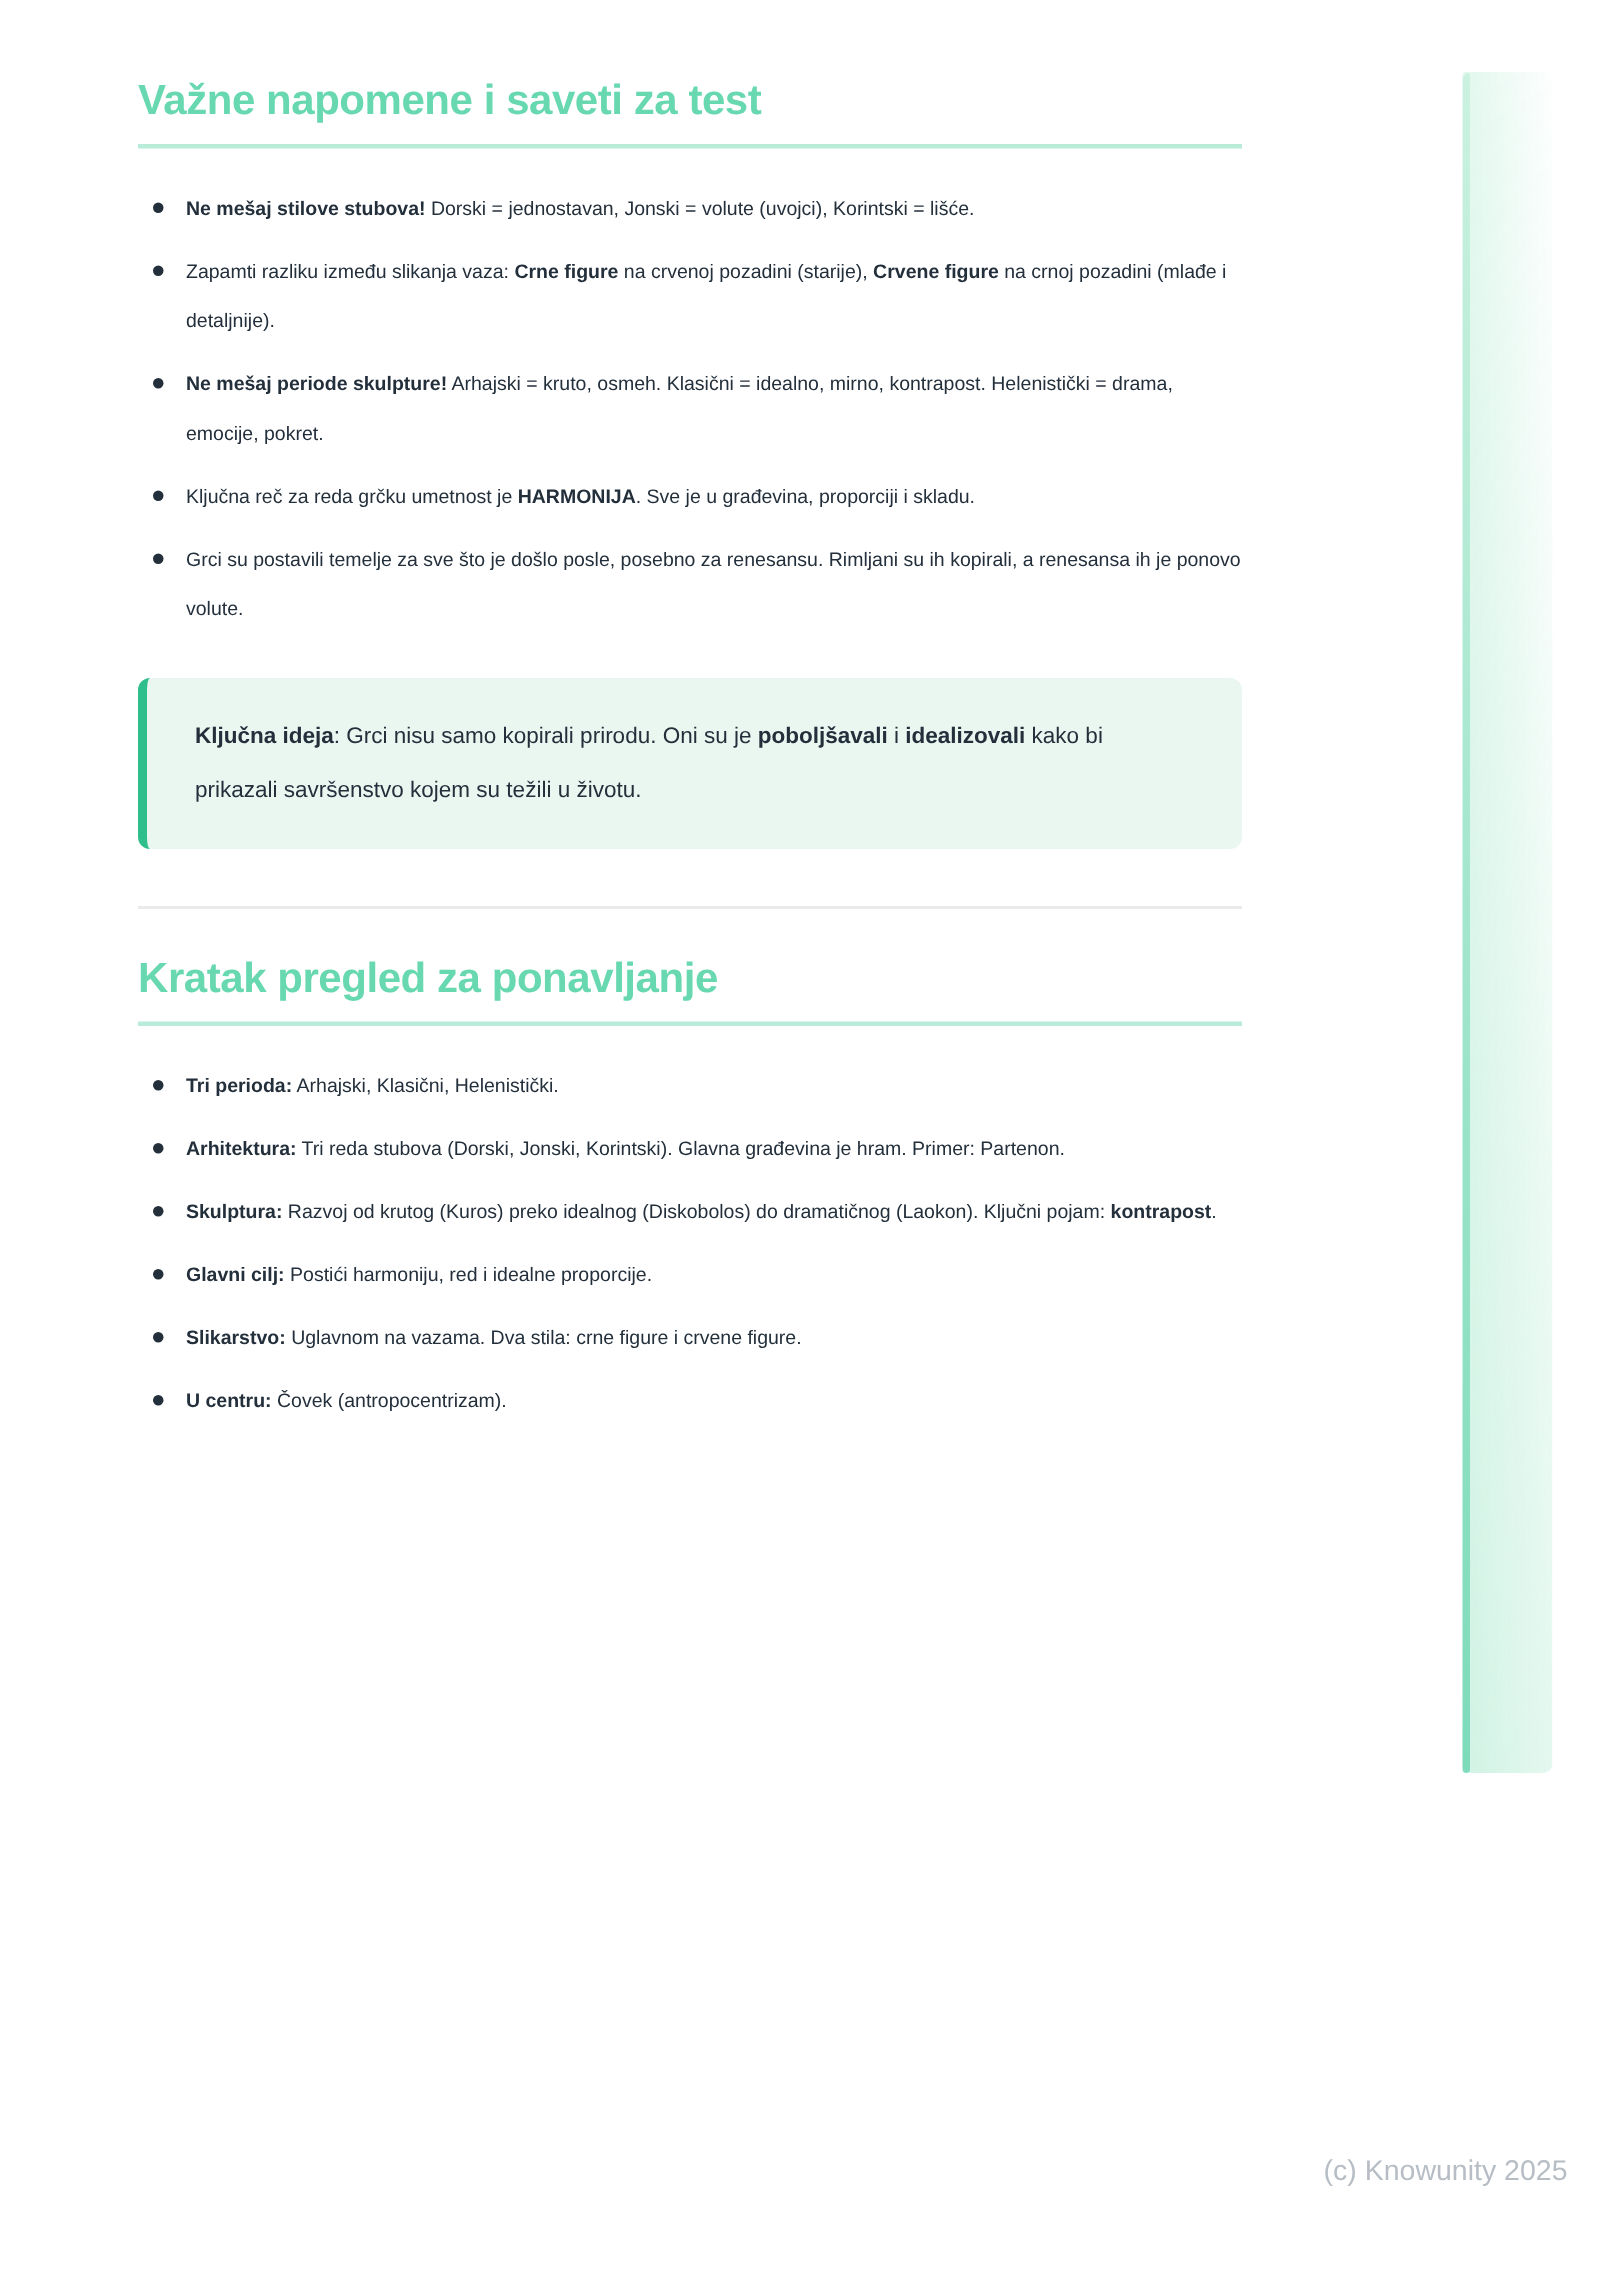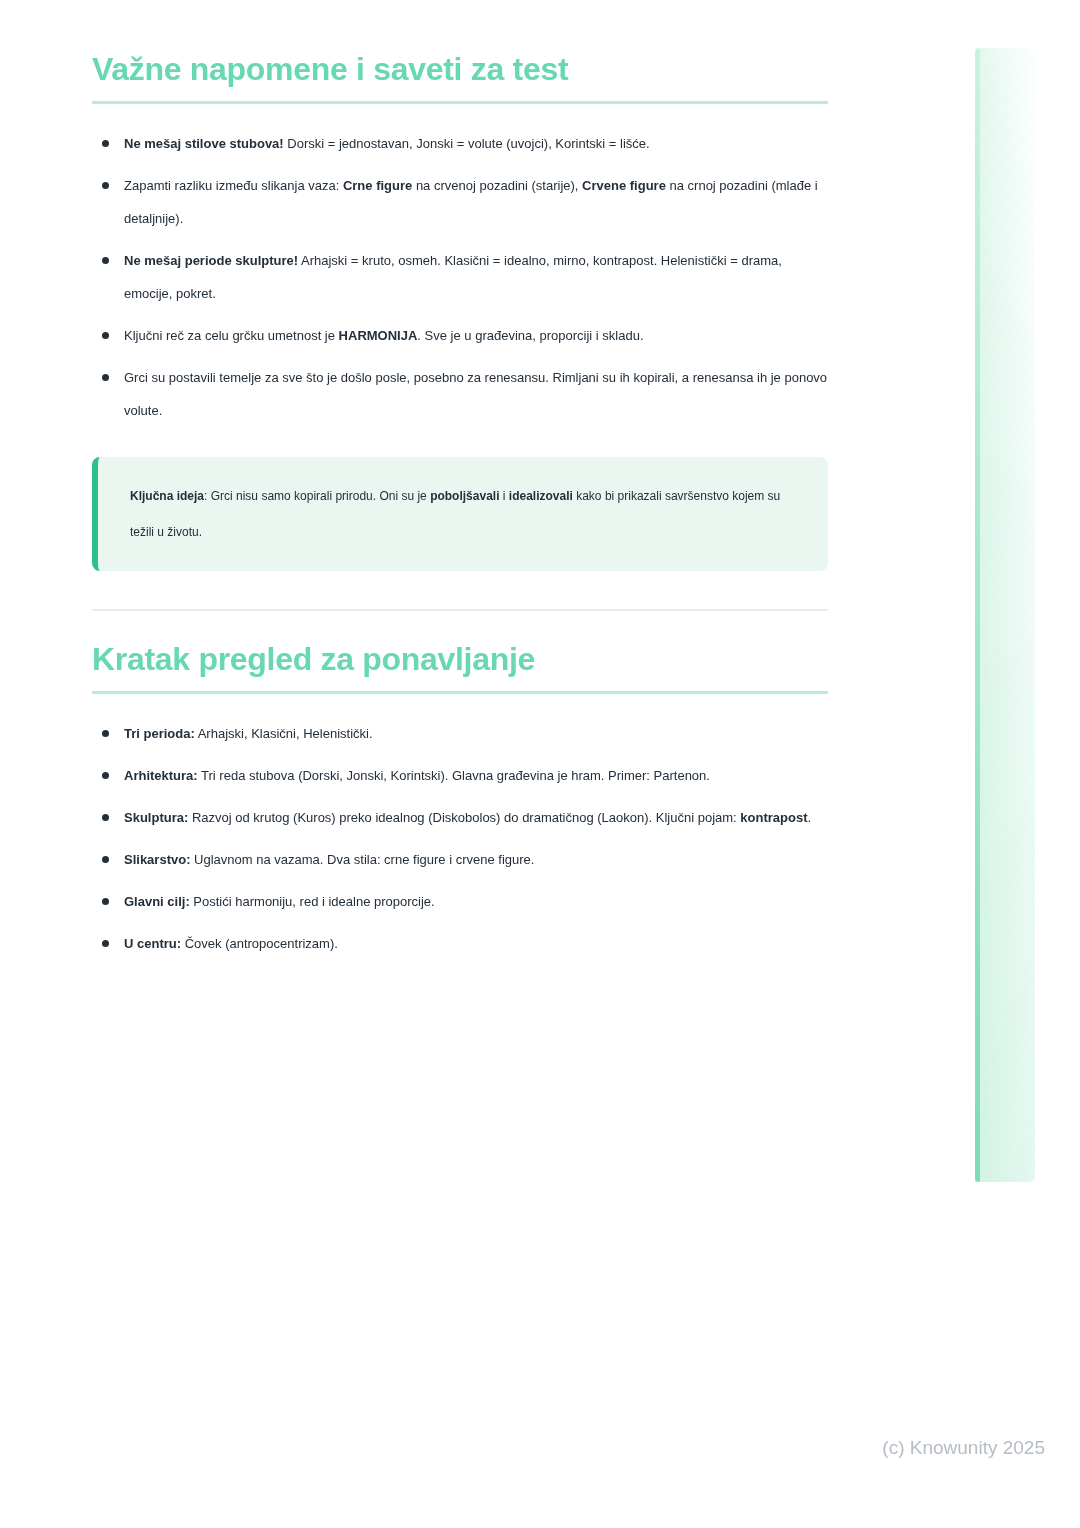--- a/index.html
+++ b/index.html
@@ -13,21 +13,21 @@
     color: var(--body-text, #232f3b);
     overflow: hidden;
   }
   .content {
     position: absolute;
     left: 92px;
     top: 0;
     width: 736px;
   }
   h1.sec {
-    font-size: 32px;
+    font-size: 28px;
     font-weight: 700;
     letter-spacing: -0.3px;
     color: var(--accent, #67d8b0);
     padding-bottom: 13px;
     border-bottom: 3px solid var(--accent-underline, #b8ecd9);
   }
   .sec1 { margin-top: 51px; }
   .sec2 { margin-top: 30px; }
   ul.blist {
     list-style: none;
@@ -50,21 +50,21 @@
     border-radius: 50%;
     background: var(--body-text, #232f3b);
   }
   .b { font-weight: 700; }
   .callout {
     margin-top: 30px;
     background: var(--callout-bg, #eaf7f1);
     border-left: 6px solid var(--callout-border, #2fbf8c);
     border-radius: 8px;
     padding: 21px 34px 21px 32px;
-    font-size: 12px;
+    font-size: 15px;
     line-height: 36px;
   }
   hr.div {
     border: none;
     border-top: 2px solid var(--divider, #e9eaec);
     margin-top: 38px;
   }
   .side-strip {
     position: absolute;
     left: 975px;
@@ -101,38 +101,38 @@
   </div>
 
   <main class="content">
 
     <h1 class="sec sec1">Važne napomene i saveti za test</h1>
 
     <ul class="blist">
         <li><span class="b">Ne mešaj stilove stubova!</span><span> Dorski = jednostavan, Jonski = volute (uvojci), Korintski = lišće.</span></li>
         <li><span>Zapamti razliku između slikanja vaza: </span><span class="b">Crne figure</span><span> na crvenoj pozadini (starije), </span><span class="b">Crvene figure</span><span> na crnoj pozadini (mlađe i detaljnije).</span></li>
         <li><span class="b">Ne mešaj periode skulpture!</span><span> Arhajski = kruto, osmeh. Klasični = idealno, mirno, kontrapost. Helenistički = drama, emocije, pokret.</span></li>
-        <li><span>Ključni reč za celu grčku umetnost je </span><span class="b">HARMONIJA</span><span>. Sve je u građevina, proporciji i skladu.</span></li>
+        <li><span>Ključna reč za reda grčku umetnost je </span><span class="b">HARMONIJA</span><span>. Sve je u građevina, proporciji i skladu.</span></li>
         <li><span>Grci su postavili temelje za sve što je došlo posle, posebno za renesansu. Rimljani su ih kopirali, a renesansa ih je ponovo volute.</span></li>
       </ul>
 
     <div class="callout">
       <p><span class="b">Ključna ideja</span><span>: Grci nisu samo kopirali prirodu. Oni su je </span><span class="b">poboljšavali</span><span> i </span><span class="b">idealizovali</span><span> kako bi prikazali savršenstvo kojem su težili u životu.</span></p>
     </div>
 
     <hr class="div">
 
     <h1 class="sec sec2">Kratak pregled za ponavljanje</h1>
 
     <ul class="blist">
         <li><span class="b">Tri perioda:</span><span> Arhajski, Klasični, Helenistički.</span></li>
         <li><span class="b">Arhitektura:</span><span> Tri reda stubova (Dorski, Jonski, Korintski). Glavna građevina je hram. Primer: Partenon.</span></li>
         <li><span class="b">Skulptura:</span><span> Razvoj od krutog (Kuros) preko idealnog (Diskobolos) do dramatičnog (Laokon). Ključni pojam: </span><span class="b">kontrapost</span><span>.</span></li>
+        <li><span class="b">Glavni cilj:</span><span> Postići harmoniju, red i idealne proporcije.</span></li>
         <li><span class="b">Slikarstvo:</span><span> Uglavnom na vazama. Dva stila: crne figure i crvene figure.</span></li>
-        <li><span class="b">Glavni cilj:</span><span> Postići harmoniju, red i idealne proporcije.</span></li>
         <li><span class="b">U centru:</span><span> Čovek (antropocentrizam).</span></li>
       </ul>
 
   </main>
 
   <div class="footer">(c) Knowunity 2025</div>
 
 </div>
 
 </body></html>

